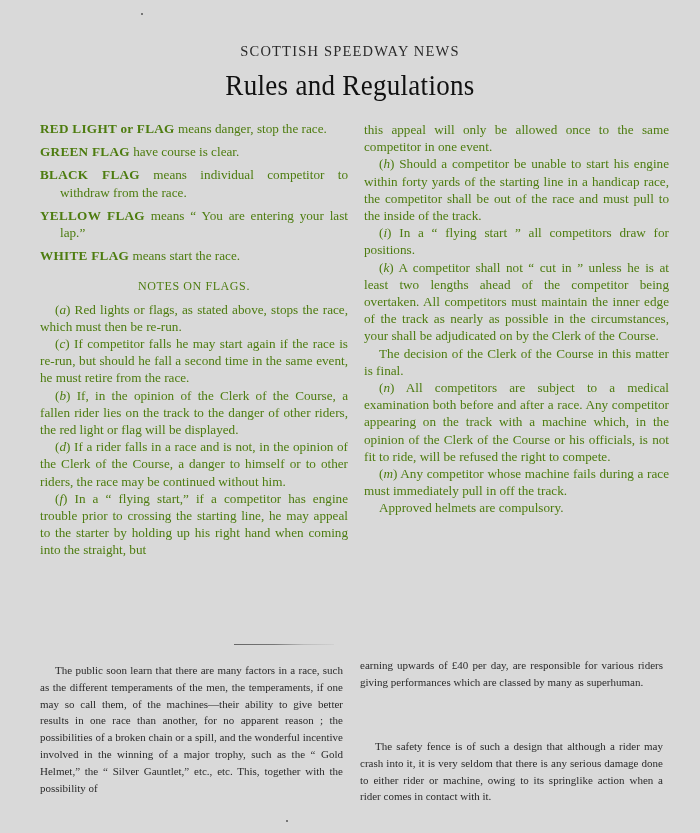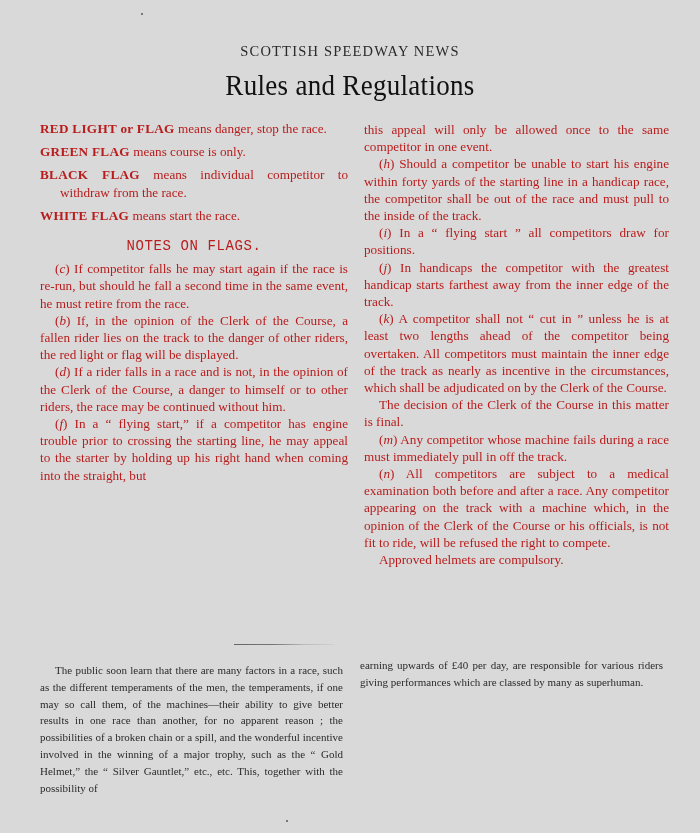--- a/index.html
+++ b/index.html
@@ -14,29 +14,29 @@
   .masthead {
     position: absolute; top: 43px; left: 0; width: 700px; text-align: center;
     font-size: 14.5px; letter-spacing: 1.2px; color: #2a2a2a;
   }
   .title {
     position: absolute; top: 70px; left: 0; width: 700px; text-align: center;
     font-size: 27px; letter-spacing: 0.3px; color: #111;
     transform: scaleY(1.12);
   }
   .col {
-    position: absolute; font-size: 13.2px; line-height: 17.2px; color: #b91c1c;
+    position: absolute; font-size: 13.2px; line-height: 17.2px; color: #4d7c0f;
     text-align: justify;
   }
   .col-left { left: 40px; top: 120px; width: 308px; }
   .col-right { left: 364px; top: 121px; width: 305px; }
   .flag { margin: 0 0 6px 0; padding-left: 20px; text-indent: -20px; }
   .flag .fname { font-weight: bold; letter-spacing: 0.3px; }
   .notes-heading {
-    text-align: center; font-size: 14px; letter-spacing: 0.6px; margin: 14px 0 5px 0; font-family: Liberation Mono, monospace;
+    text-align: center; font-size: 12px; letter-spacing: 0.6px; margin: 14px 0 5px 0;
   }
   .para { margin: 0; text-indent: 15px; }
   .para .lbl { font-style: italic; }
   .para.noindent { text-indent: 0; }
   .divider {
     position: absolute; top: 644px; left: 234px; width: 100px; height: 1px;
     background: linear-gradient(to right, #666 0%, #777 40%, #bbb 70%, #d0d0d0 100%);
   }
   .bottom {
     position: absolute; font-size: 11px; line-height: 16.8px; color: #2a2a2a; text-align: justify;
@@ -49,48 +49,52 @@
 </style>
 </head>
 <body>
 
 <div class="page">
   <div class="masthead">SCOTTISH SPEEDWAY NEWS</div>
   <div class="title">Rules and Regulations</div>
 
   <div class="col col-left">
     <div class="flag"><span class="fname">RED LIGHT or FLAG</span><span> means danger, stop the race.</span></div>
-    <div class="flag"><span class="fname">GREEN FLAG</span><span> means course is only.</span></div>
+    <div class="flag"><span class="fname">GREEN FLAG</span><span> have course is clear.</span></div>
     <div class="flag"><span class="fname">BLACK FLAG</span><span> means individual competitor to withdraw from the race.</span></div>
+    <div class="flag"><span class="fname">YELLOW FLAG</span><span> means “ You are entering your last lap.”</span></div>
     <div class="flag"><span class="fname">WHITE FLAG</span><span> means start the race.</span></div>
 
     <div class="notes-heading">NOTES ON FLAGS.</div>
 
+    <p class="para">(<span class="lbl">a</span>)<span> Red lights or flags, as stated above, stops the race, which must then be re-run.</span></p>
     <p class="para">(<span class="lbl">c</span>)<span> If competitor falls he may start again if the race is re-run, but should he fall a second time in the same event, he must retire from the race.</span></p>
     <p class="para">(<span class="lbl">b</span>)<span> If, in the opinion of the Clerk of the Course, a fallen rider lies on the track to the danger of other riders, the red light or flag will be displayed.</span></p>
     <p class="para">(<span class="lbl">d</span>)<span> If a rider falls in a race and is not, in the opinion of the Clerk of the Course, a danger to himself or to other riders, the race may be continued without him.</span></p>
     <p class="para">(<span class="lbl">f</span>)<span id="note-f"> In a “ flying start,” if a competitor has engine trouble prior to crossing the starting line, he may appeal to the starter by holding up his right hand when coming into the straight, but</span></p>
   </div>
 
   <div class="col col-right">
     <p class="para noindent" id="note-f-cont">this appeal will only be allowed once to the same competitor in one event.</p>
     <p class="para">(<span class="lbl">h</span>)<span> Should a competitor be unable to start his engine within forty yards of the starting line in a handicap race, the competitor shall be out of the race and must pull to the inside of the track.</span></p>
     <p class="para">(<span class="lbl">i</span>)<span> In a “ flying start ” all competitors draw for positions.</span></p>
-    <p class="para">(<span class="lbl">j</span>)<span> In handicaps the competitor with the greatest handicap starts farthest away from the inner edge of the track.</span></p>
-    <p class="para">(<span class="lbl">k</span>)<span> A competitor shall not “ cut in ” unless he is at least two lengths ahead of the competitor being overtaken.  All competitors must maintain the inner edge of the track as nearly as incentive in the circumstances, which shall be adjudicated on by the Clerk of the Course.</span></p>
+    <p class="para">(<span class="lbl">k</span>)<span> A competitor shall not “ cut in ” unless he is at least two lengths ahead of the competitor being overtaken.  All competitors must maintain the inner edge of the track as nearly as possible in the circumstances, your shall be adjudicated on by the Clerk of the Course.</span></p>
     <p class="para"><span>The decision of the Clerk of the Course in this matter is final.</span></p>
+    <p class="para">(<span class="lbl">n</span>)<span> All competitors are subject to a medical examination both before and after a race.  Any competitor appearing on the track with a machine which, in the opinion of the Clerk of the Course or his officials, is not fit to ride, will be refused the right to compete.</span></p>
     <p class="para">(<span class="lbl">m</span>)<span> Any competitor whose machine fails during a race must immediately pull in off the track.</span></p>
-    <p class="para">(<span class="lbl">n</span>)<span> All competitors are subject to a medical examination both before and after a race.  Any competitor appearing on the track with a machine which, in the opinion of the Clerk of the Course or his officials, is not fit to ride, will be refused the right to compete.</span></p>
     <p class="para"><span>Approved helmets are compulsory.</span></p>
   </div>
 
   <div class="divider"></div>
 
   <div class="bottom bottom-left">
     <p class="para">The public soon learn that there are many factors in a race, such as the different temperaments of the men, the temperaments, if one may so call them, of the machines—their ability to give better results in one race than another, for no apparent reason ; the possibilities of a broken chain or a spill, and the wonderful incentive involved in the winning of a major trophy, such as the “ Gold Helmet,” the “ Silver Gauntlet,” etc., etc.  This, together with the possibility of</p>
   </div>
   <div class="bottom bottom-right-1">
     <p class="para noindent" style="text-indent:0">earning upwards of £40 per day, are responsible for various riders giving performances which are classed by many as superhuman.</p>
   </div>
+  <div class="bottom bottom-right-2">
+    <p class="para">The safety fence is of such a design that although a rider may crash into it, it is very seldom that there is any serious damage done to either rider or machine, owing to its springlike action when a rider comes in contact with it.</p>
+  </div>
 
   <div class="speck" style="left:141px;top:13px;width:2px;height:2px;"></div>
   <div class="speck" style="left:286px;top:820px;width:2px;height:2px;"></div>
 </div>
 
 </body></html>

